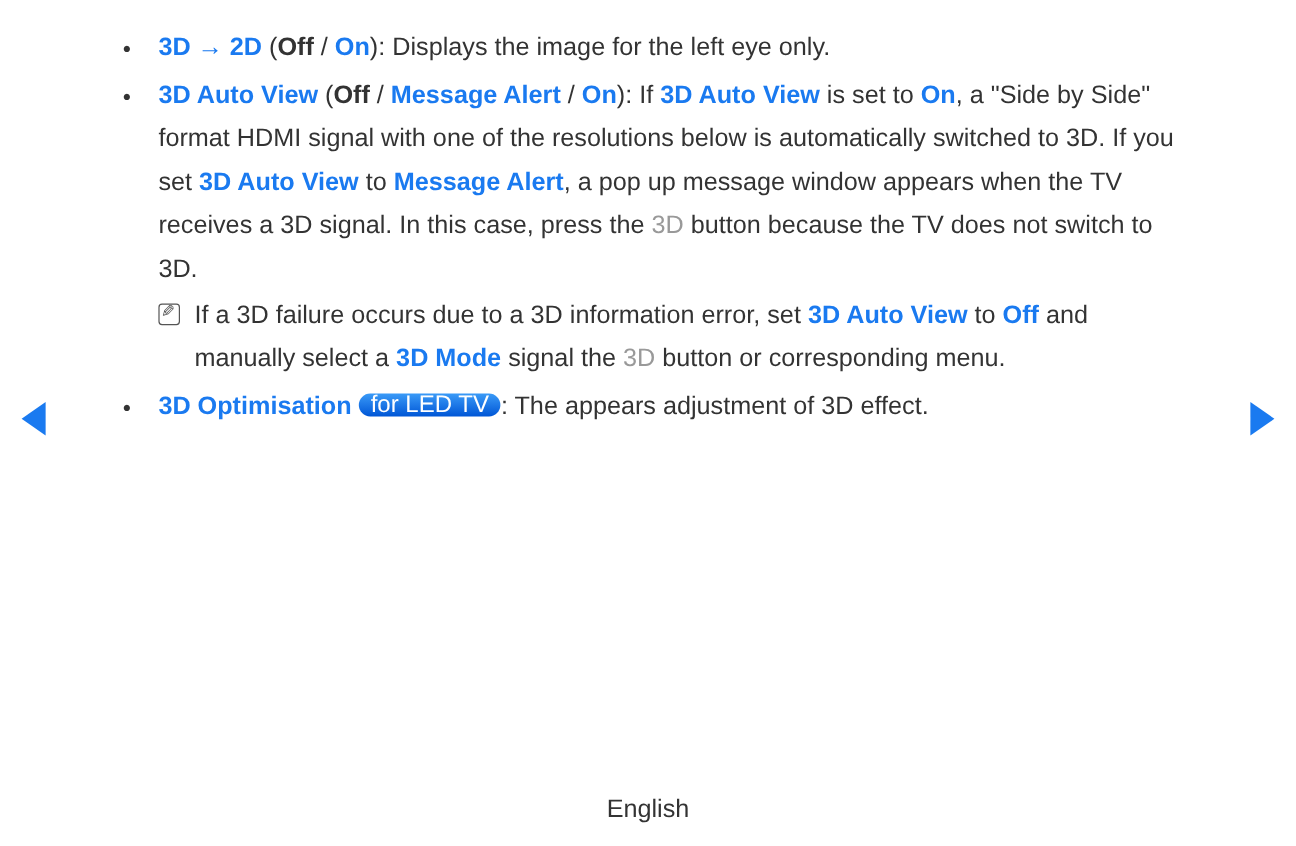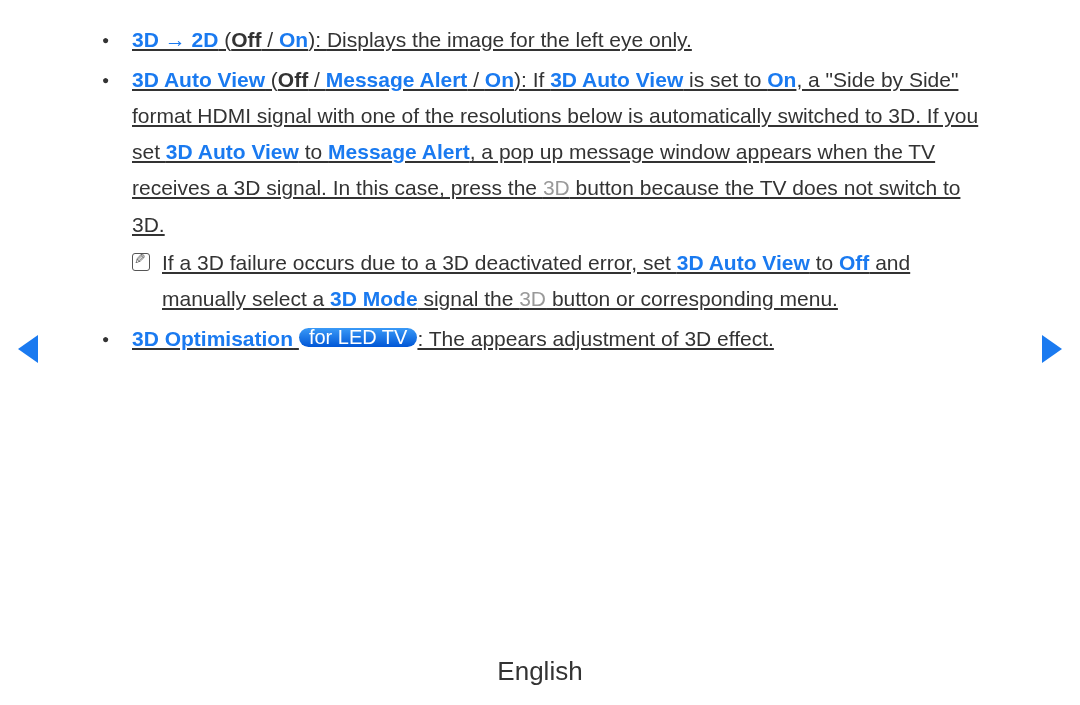--- a/index.html
+++ b/index.html
@@ -23,21 +23,20 @@
   }
   ul.main {
     list-style: none;
     padding: 0;
     margin: 0;
   }
   ul.main > li {
     position: relative;
     padding-left: 32px;
     margin-bottom: 4px;
-    text-decoration: underline;
   }
   ul.main > li::before {
     content: "●";
     position: absolute;
     left: 2px;
     top: 0;
     color: #333;
     font-size: 12px;
     line-height: 36px;
   }
@@ -96,21 +95,21 @@
     padding: 1px 10px 2px 10px;
     border-radius: 10px;
     vertical-align: 2px;
     line-height: 16px;
   }
   .footer {
     position: absolute;
     bottom: 18px;
     width: 1080px;
     text-align: center;
-    font-size: 26px;
+    font-size: 21px;
     color: #333;
   }
 </style>
 </head>
 <body>
 
 <div class="arrow-left"></div>
 <div class="arrow-right"></div>
 
 <div class="content">
@@ -119,21 +118,21 @@
       <span>
         <span class="bluebold">3D → 2D</span><span> (</span><span class="bold">Off</span><span> / </span><span class="bluebold">On</span><span>): </span><span>Displays the image for the left eye only.</span>
       </span>
     </li>
 
     <li>
       <span>
         <span class="bluebold">3D Auto View</span><span> (</span><span class="bold">Off</span><span> / </span><span class="bluebold">Message Alert</span><span> / </span><span class="bluebold">On</span><span>): If </span><span class="bluebold">3D Auto View</span><span> is set to </span><span class="bluebold">On</span><span>, a "Side by Side" format HDMI signal with one of the resolutions below is automatically switched to 3D. If you set </span><span class="bluebold">3D Auto View</span><span> to </span><span class="bluebold">Message Alert</span><span>, a pop up message window appears when the TV receives a 3D signal. In this case, press the </span><span class="grey">3D</span><span> button because the TV does not switch to 3D.</span>
       </span>
       <div class="note">
-        <span>If a 3D failure occurs due to a 3D deactivated error, set </span><span class="bluebold">3D Auto View</span><span> to </span><span class="bluebold">Off</span><span> and manually select a </span><span class="bluebold">3D Mode</span><span> signal the </span><span class="grey">3D</span><span> button or corresponding menu.</span>
+        <span>If a 3D failure occurs due to a 3D information error, set </span><span class="bluebold">3D Auto View</span><span> to </span><span class="bluebold">Off</span><span> and manually select a </span><span class="bluebold">3D Mode</span><span> signal the </span><span class="grey">3D</span><span> button or corresponding menu.</span>
       </div>
     </li>
 
     <li>
       <span class="bluebold">3D Optimisation</span>
       <span> </span>
       <span class="badge">for LED TV</span><span>: The appears adjustment of 3D effect.</span>
     </li>
   </ul>
 </div>

